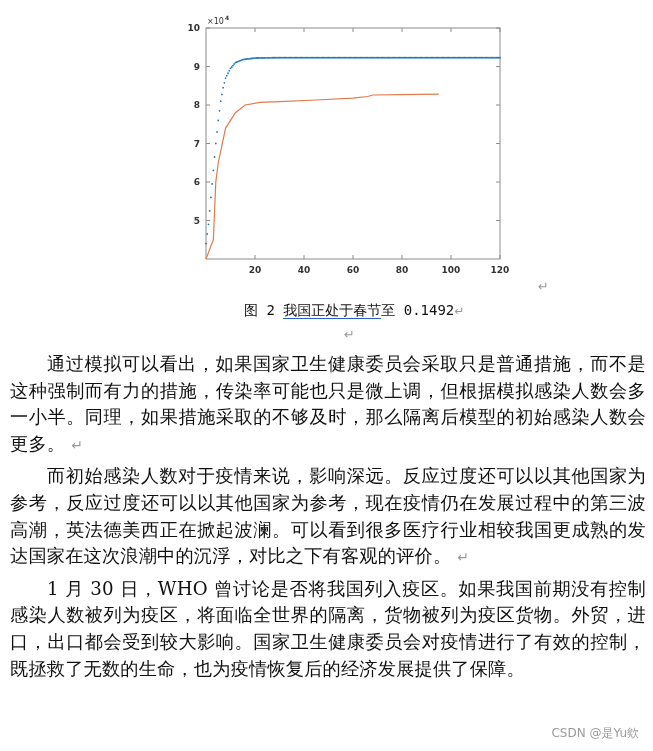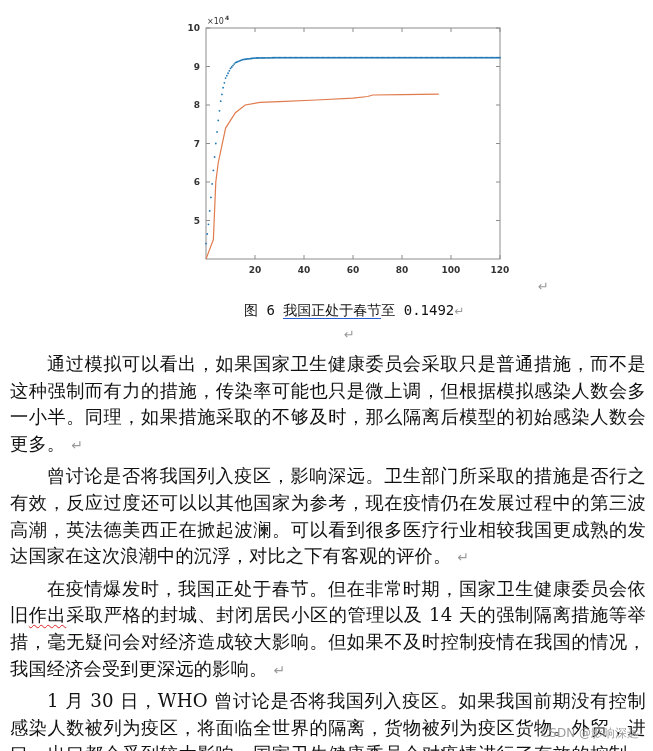--- a/index.html
+++ b/index.html
@@ -305,24 +305,23 @@
       <circle cx="316.325" cy="49.64499999999998" r="0.9" fill="#1f77b4"></circle>
       <circle cx="317.55" cy="49.64499999999998" r="0.9" fill="#1f77b4"></circle>
       <circle cx="318.775" cy="49.64499999999998" r="0.9" fill="#1f77b4"></circle>
       <circle cx="320" cy="49.64499999999998" r="0.9" fill="#1f77b4"></circle>
       <polyline points="26,251 33.35,231.75 35.8,174 38.25,154.75 45.6,120.09999999999997 55.400000000000006,104.70000000000002 65.2,97 79.9,94.305 99.5,93.535 136.25,91.99499999999998 173,90.07 187.70000000000002,88.52999999999997 192.6,86.99000000000001 222,86.60500000000002 258.75,86.22000000000003" fill="none" stroke="#e07b4c" stroke-width="1.2"></polyline>
     </svg>
 </div>
 <span class="para-mark" style="left:538px; top:279px;">↵</span>
 
 <div class="caption">
-  <span>图 6 </span><span class="ul">我国正处于春节</span><span>至 0.1492</span><span class="mk">↵</span>
+  <span>图 2 </span><span class="ul">我国正处于春节</span><span>至 0.1492</span><span class="mk">↵</span>
 </div>
 <span class="para-mark" style="left:344px; top:327px;">↵</span>
 
 <div class="body-text">
   <p class="para indent"><span>通过模拟可以看出，如果国家卫生健康委员会采取只是普通措施，而不是这种强制而有力的措施，传染率可能也只是微上调，但根据模拟感染人数会多一小半。同理，如果措施采取的不够及时，那么隔离后模型的初始感染人数会更多。</span><span class="ret">↵</span></p>
-  <p class="para indent"><span>曾讨论是否将我国列入疫区，影响深远。卫生部门所采取的措施是否行之有效，反应过度还可以以其他国家为参考，现在疫情仍在发展过程中的第三波高潮，英法德美西正在掀起波澜。可以看到很多医疗行业相较我国更成熟的发达国家在这次浪潮中的沉浮，对比之下有客观的评价。</span><span class="ret">↵</span></p>
-  <p class="para indent"><span>在疫情爆发时，我国正处于春节。但在非常时期，国家卫生健康委员会依旧</span><span class="squiggle">作出</span><span>采取严格的封城、封闭居民小区的管理以及 14 天的强制隔离措施等举措，毫无疑问会对经济造成较大影响。但如果不及时控制疫情在我国的情况，我国经济会受到更深远的影响。</span><span class="ret">↵</span></p>
+  <p class="para indent"><span>而初始感染人数对于疫情来说，影响深远。反应过度还可以以其他国家为参考，反应过度还可以以其他国家为参考，现在疫情仍在发展过程中的第三波高潮，英法德美西正在掀起波澜。可以看到很多医疗行业相较我国更成熟的发达国家在这次浪潮中的沉浮，对比之下有客观的评价。</span><span class="ret">↵</span></p>
   <p class="para indent"><span>1 月 30 日，WHO 曾讨论是否将我国列入疫区。如果我国前期没有控制感染人数被列为疫区，将面临全世界的隔离，货物被列为疫区货物。外贸，进口，出口都会受到较大影响。国家卫生健康委员会对疫情进行了有效的控制，既拯救了无数的生命，也为疫情恢复后的经济发展提供了保障。</span></p>
 </div>
 
-<div class="watermark">CSDN @影响深远</div>
+<div class="watermark">CSDN @是Yu欸</div>
 
 </body></html>

